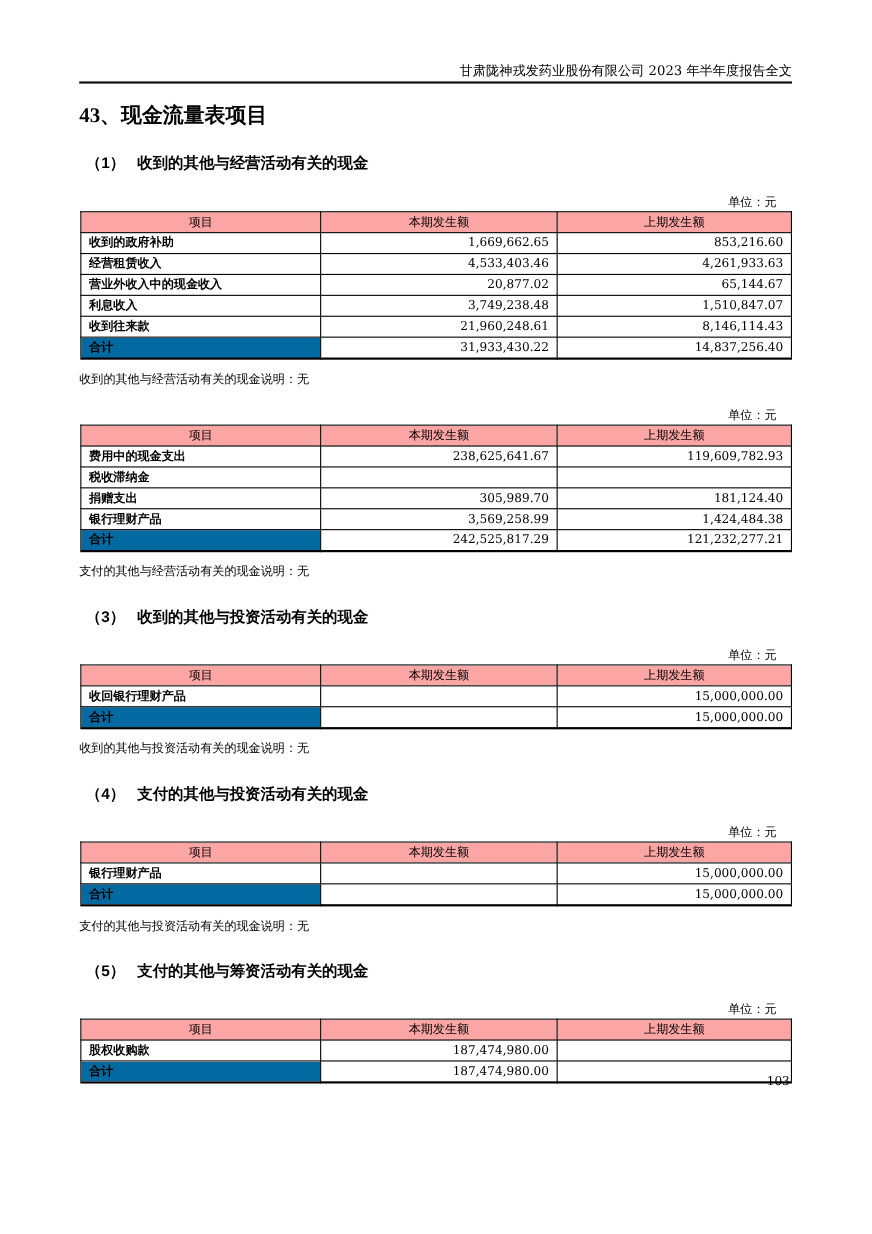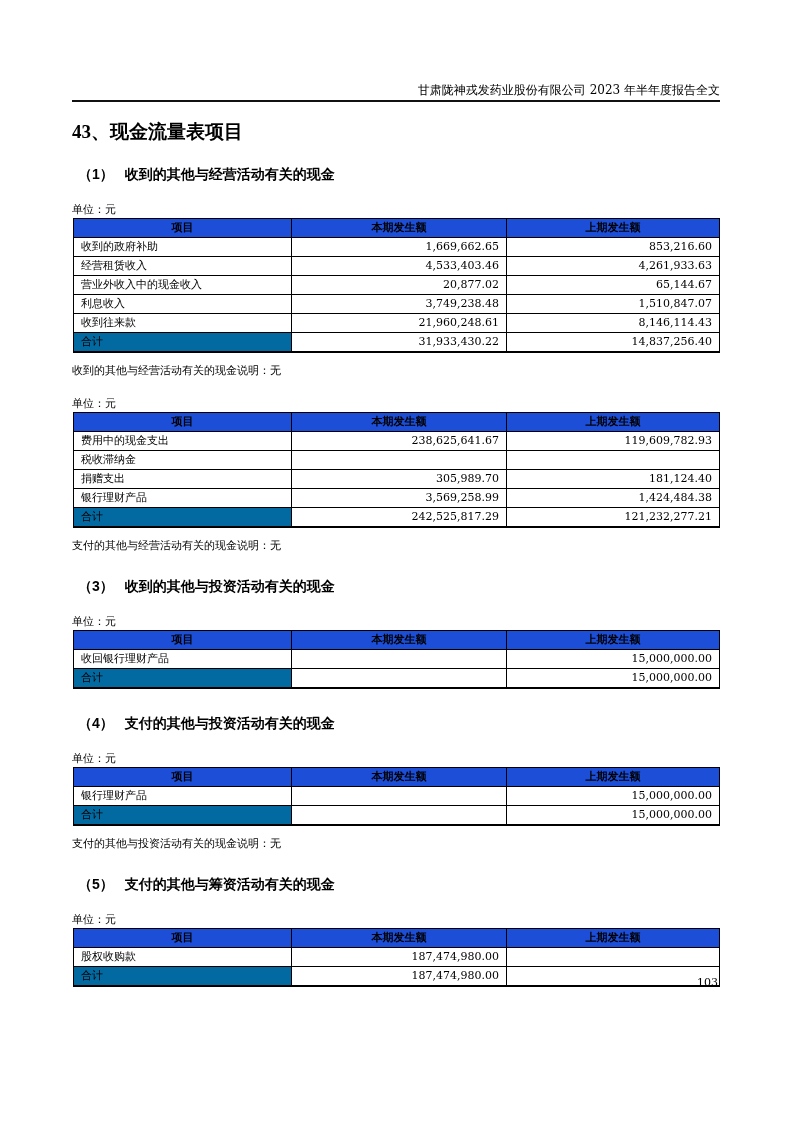--- a/index.html
+++ b/index.html
@@ -9,21 +9,21 @@
     margin:0 auto;
     background:#ffffff;
     font-family:"DejaVu Serif","Liberation Serif",serif;
     color:#000;
     overflow:hidden;
   }
   .content { margin:0 73px 0 72px; width:648px; }
 
   
   .doc-header {
-    padding-top:83px;
+    padding-top:57px;
     padding-bottom:3px;
     border-bottom:2px solid #111;
     text-align:right;
     font-size:12px;
     line-height:14px;
   }
 
   
   .h1 {
     margin:21px 0 0 0;
@@ -38,20 +38,21 @@
     font-weight:bold;
     font-size:14px;
     line-height:17px;
   }
   .sec-title .t { margin-left:11px; }
 
   .unit-line {
     margin-top:20px;
     margin-bottom:2px;
     padding-right:14px;
+    text-align:right;
     font-size:11px;
     line-height:13px;
   }
 
   table.fin {
     border-collapse:collapse;
     table-layout:fixed;
     width:646px;
     border:1px solid #000;
     border-bottom:2px solid #000;
@@ -60,24 +61,24 @@
   table.fin th, table.fin td {
     border:1px solid #000;
     height:16px;
     line-height:16px;
     padding:1px 7px;
     font-size:11px;
     white-space:nowrap;
     overflow:hidden;
   }
   table.fin th {
-    background:#1d4ed8;
-    font-weight:bold;
-  }
-  td.c-item { text-align:left; }
+    background:#fca5a5;
+    font-weight:normal;
+  }
+  td.c-item { text-align:left;font-weight:bold; }
   td.c-num  { text-align:right; }
   tr.total td.c-item { background:#0369a1; }
 
   .note {
     margin-top:11px;
     font-size:11px;
     line-height:13px;
   }
 
   .page-num {
@@ -225,20 +226,21 @@
                 <td class="c-num"></td>
                 <td class="c-num">15,000,000.00</td>
               </tr>
               <tr class="total">
                 <td class="c-item">合计</td>
                 <td class="c-num"></td>
                 <td class="c-num">15,000,000.00</td>
               </tr>
             </tbody>
     </table>
+    <div class="note">收到的其他与投资活动有关的现金说明：无</div>
   </section>
 
   <section>
     <div class="sec-title">
       <span class="n">（4）</span><span class="t">支付的其他与投资活动有关的现金</span>
     </div>
     <div class="unit-line">单位：元</div>
     <table class="fin">
       <colgroup>
         <col style="width:218px">

